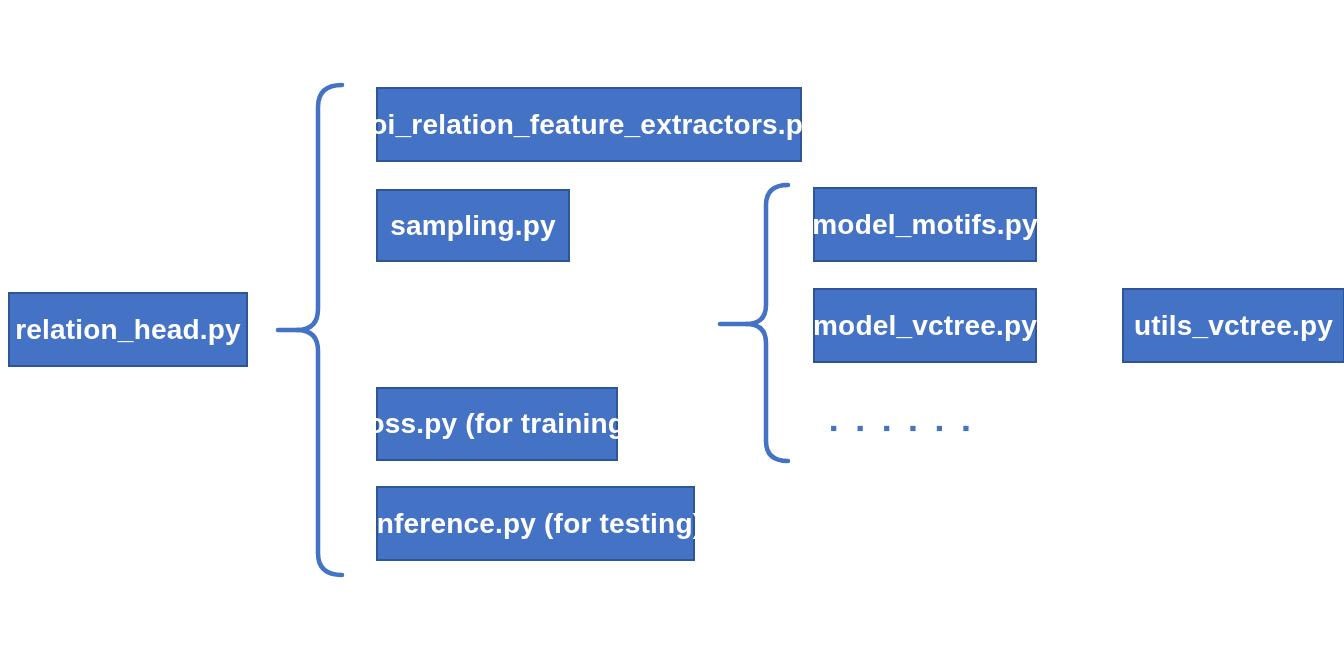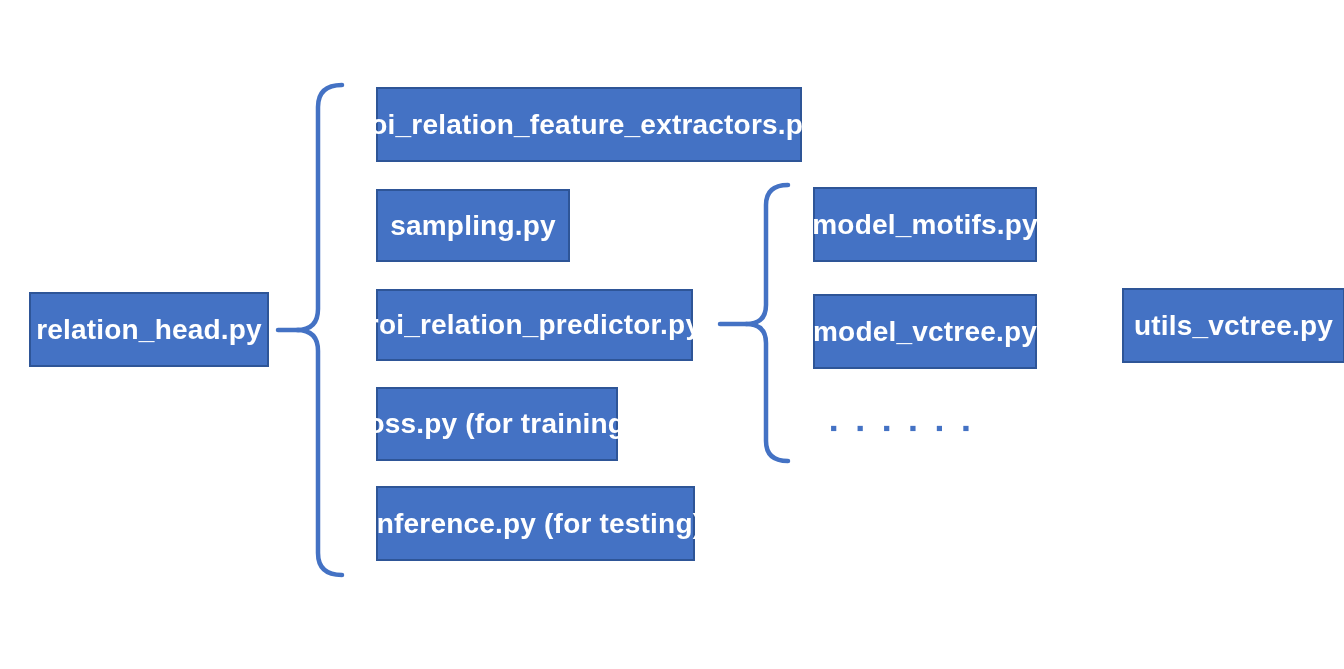--- a/index.html
+++ b/index.html
@@ -23,31 +23,31 @@
     color: #FFFFFF;
     font-weight: bold;
     font-size: 28px;
     display: flex;
     align-items: center;
     justify-content: center;
     white-space: nowrap;
     letter-spacing: 0.2px;
   }
   
-  .pos-root  { left: 29px;   top: 292px; width: 240px; height: 75px; }
+  .pos-root  { left: 8px;   top: 292px; width: 240px; height: 75px; }
   
   .pos-l1-0  { left: 376px;  top: 87px;  width: 426px; height: 75px; }
   .pos-l1-1  { left: 376px;  top: 189px; width: 194px; height: 73px; }
   .pos-l1-2  { left: 376px;  top: 289px; width: 317px; height: 72px; }
   .pos-l1-3  { left: 376px;  top: 387px; width: 242px; height: 74px; }
   .pos-l1-4  { left: 376px;  top: 486px; width: 319px; height: 75px; }
   
   .pos-l2-0  { left: 813px;  top: 187px; width: 224px; height: 75px; }
   .pos-l2-1  { left: 1074px; top: 187px; width: 223px; height: 75px; }
-  .pos-l2-2  { left: 813px;  top: 288px; width: 224px; height: 75px; margin-top: 6px; }
+  .pos-l2-2  { left: 813px;  top: 288px; width: 224px; height: 75px; }
   .pos-l2-3  { left: 1122px; top: 288px; width: 223px; height: 75px; }
 
   #connector-layer {
     position: absolute;
     left: 0; top: 0;
     width: 1344px;
     height: 669px;
     pointer-events: none;
   }
   .ellipsis {
@@ -75,21 +75,20 @@
 
     <line x1="720" y1="324" x2="747" y2="324" stroke="#4472C4" stroke-width="4.5" stroke-linecap="round"></line>
 
     <path d="M 788 185 Q 766 185 766 205 L 766 305 Q 766 324 746 324 Q 766 324 766 343 L 766 441 Q 766 461 788 461" fill="none" stroke="#4472C4" stroke-width="4.5" stroke-linecap="round" stroke-linejoin="round"></path>
   </svg>
 
   <div class="box pos-root">relation_head.py</div>
 
   <div class="box pos-l1-0">roi_relation_feature_extractors.py</div>
   <div class="box pos-l1-1">sampling.py</div>
-  <div class="box pos-l1-2">roi_relation_predictor.py</div>
   <div class="box pos-l1-3">loss.py (for training)</div>
   <div class="box pos-l2-0">model_motifs.py</div>
 
   <div class="box pos-l1-4">inference.py (for testing)</div>
   <div class="box pos-l2-2">model_vctree.py</div>
   <div class="box pos-l2-3">utils_vctree.py</div>
 
   <div class="ellipsis">▪▪▪▪▪▪</div>
 
 </div>

